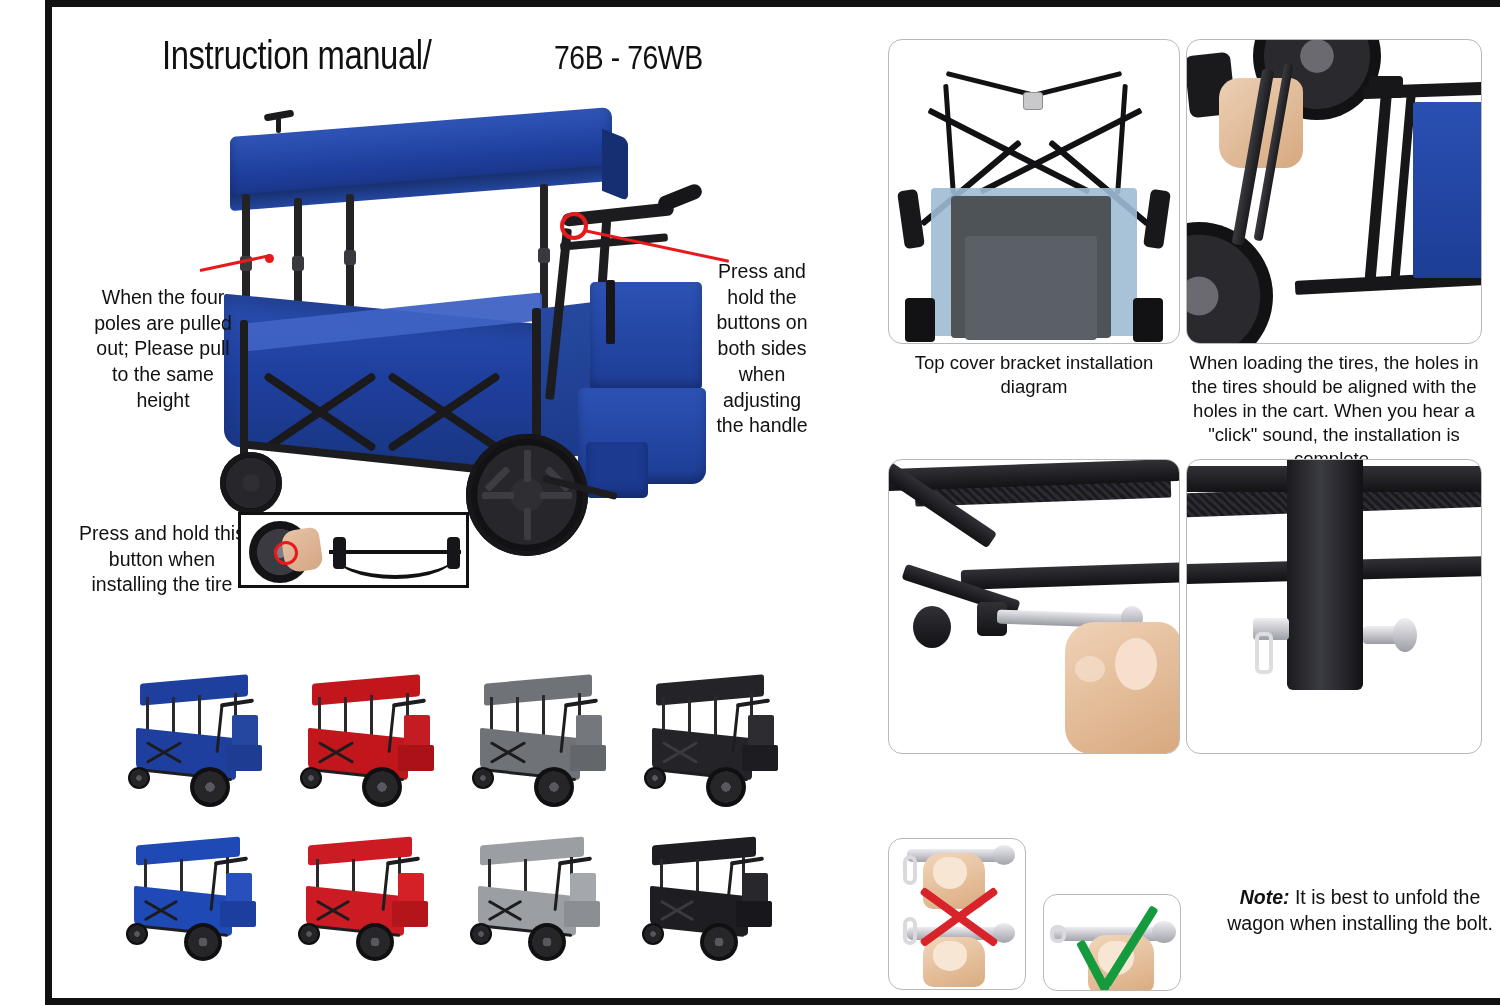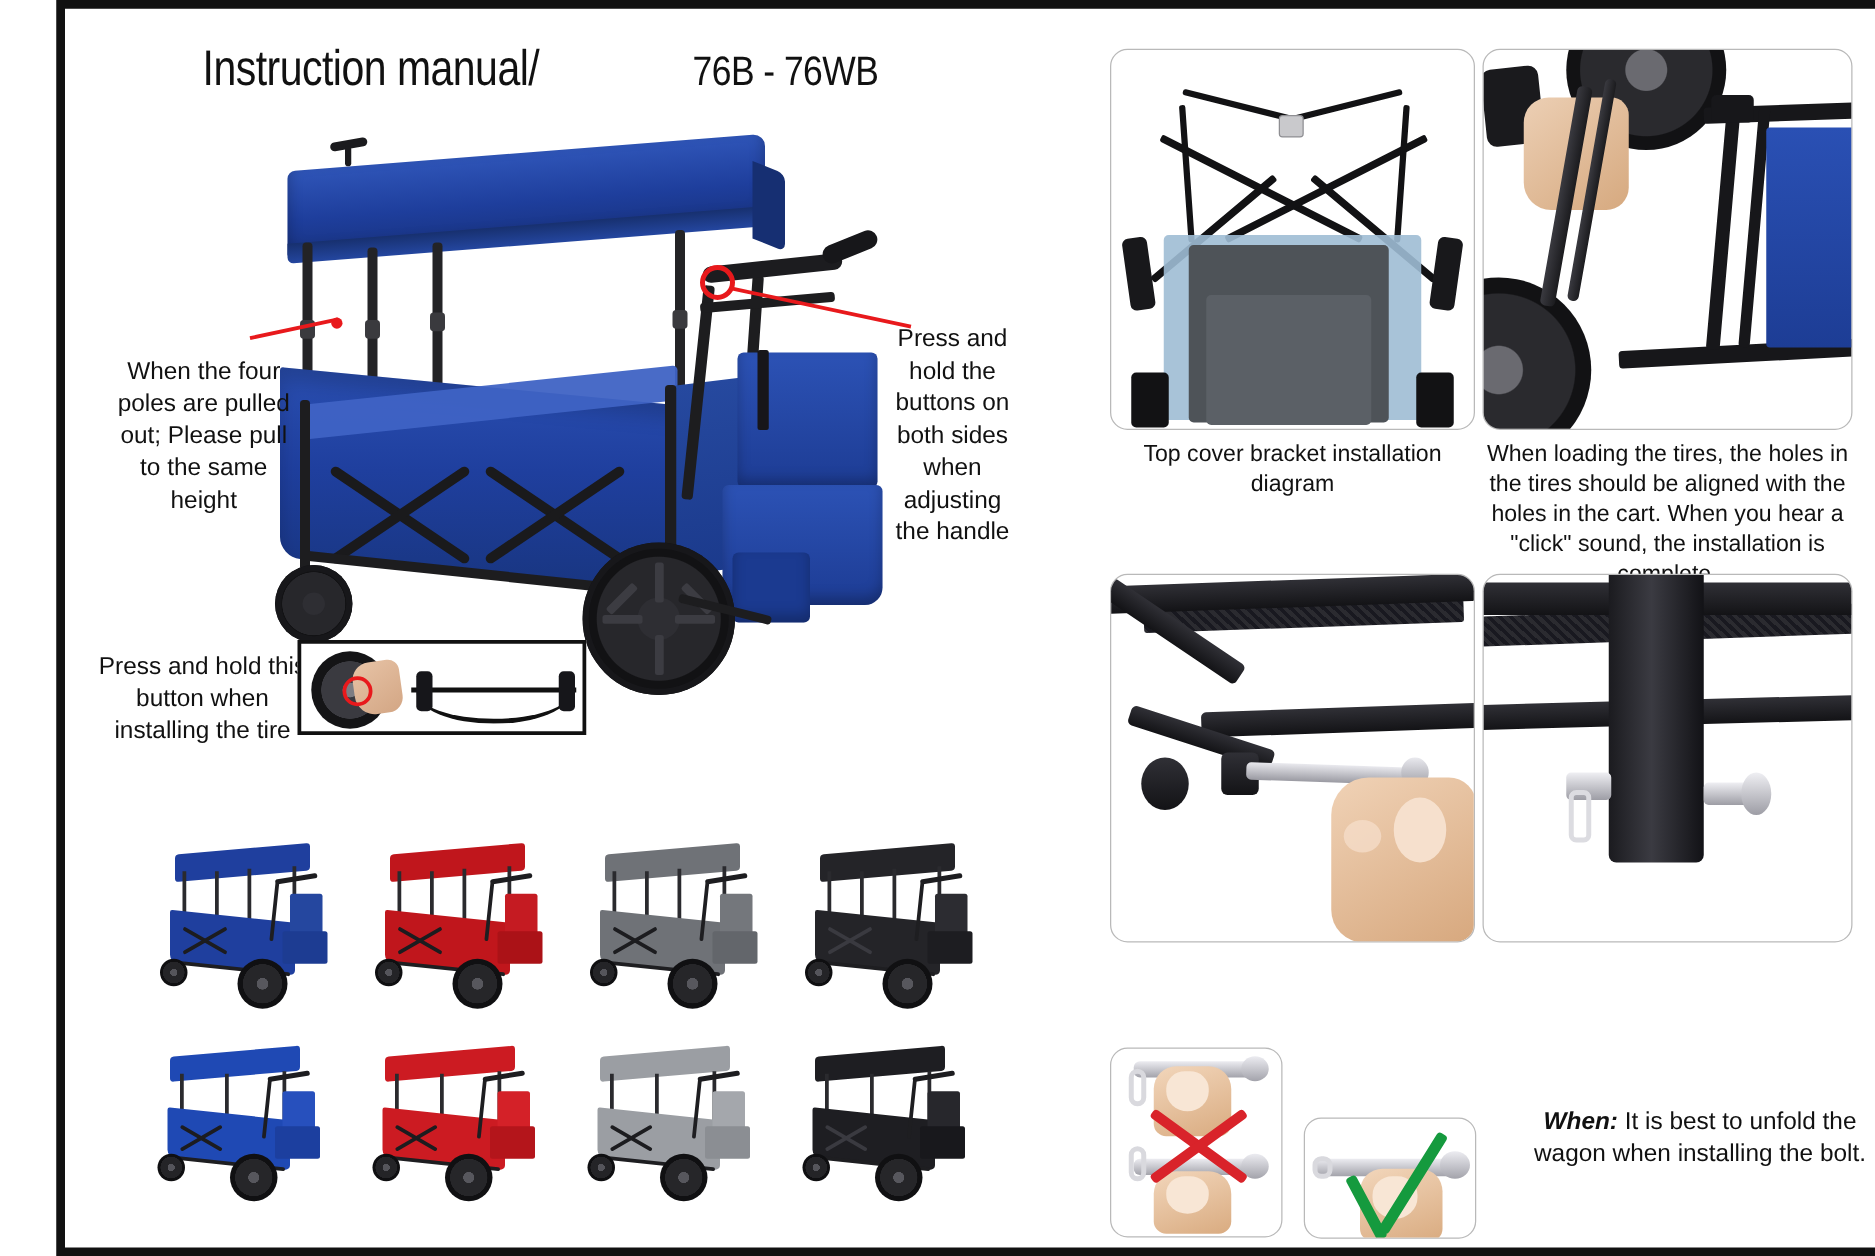--- a/index.html
+++ b/index.html
@@ -564,17 +564,17 @@
       <div class="mk-pin" style="left:8px;top:32px;width:116px;height:14px;"></div>
       <div class="mk-hook" style="left:6px;top:30px;width:16px;height:18px;"></div>
       <div class="mk-pin" style="left:108px;top:26px;width:24px;height:22px;border-radius:50%;"></div>
       <div class="mk-thumb" style="left:44px;top:40px;width:66px;height:58px;"></div>
       <div class="mk-nail" style="left:54px;top:46px;width:36px;height:34px;"></div>
       <div class="v-stroke" style="left:36px;top:42px;width:56px;height:9px;transform:rotate(62deg);transform-origin:left center;"></div>
       <div class="v-stroke" style="left:62px;top:86px;width:92px;height:9px;transform:rotate(-58deg);transform-origin:left center;"></div>
     </div>
 
     <div class="cap" id="note">
-      <b>When:</b><span> It is best to unfold the wagon when installing the bolt.</span>
+      <b>Note:</b><span> It is best to unfold the wagon when installing the bolt.</span>
     </div>
 
   </div>
 </div>
 
 </body></html>

